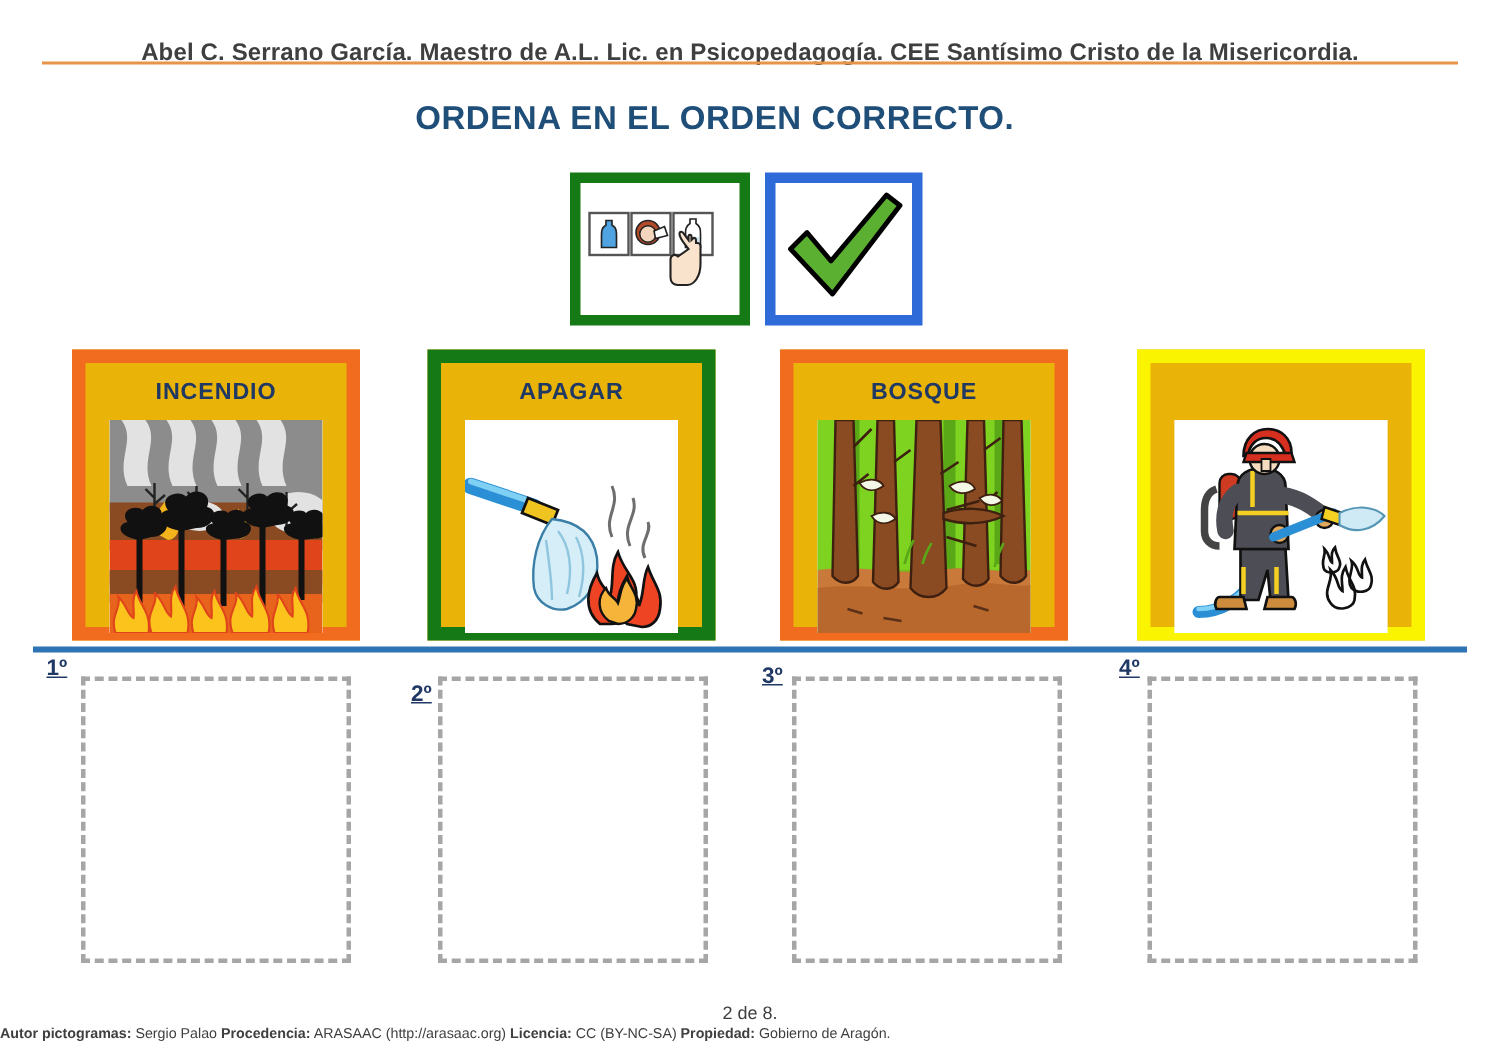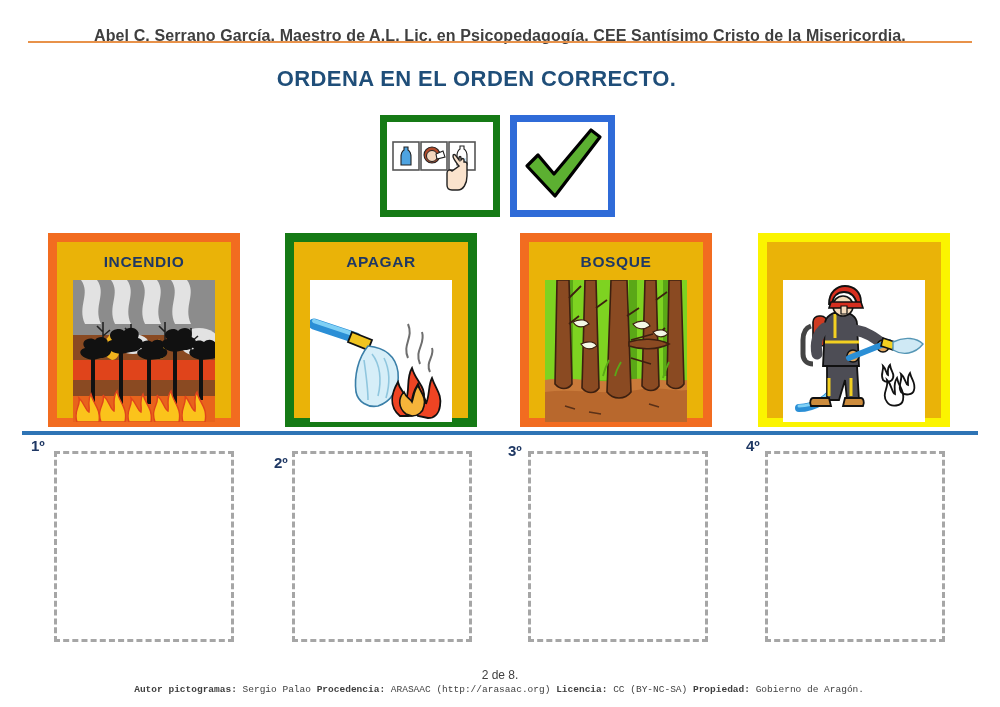--- a/index.html
+++ b/index.html
@@ -56,35 +56,35 @@
   #card-bombero{left:758px;border:9px solid #fbf400;}
 
   
   .blue-rule{
     position:absolute;top:431px;left:22px;width:956px;height:4px;
     background:#2e74b5;
   }
 
   
   .slot-ord{
-    position:absolute;font-size:15px;font-weight:bold;color:#1f3864;
+    position:absolute;font-size:15px;font-weight:bold;color:#1f3864;text-decoration:underline;
   }
   .slot-box{
     position:absolute;top:451px;width:180px;height:191px;
     border:3px dashed #a6a6a6;box-sizing:border-box;background:#ffffff;
   }
 
   
   .footer-page{
     position:absolute;top:668px;left:0;width:1000px;text-align:center;
     font-size:12px;color:#3f3f3f;
   }
   .footer-credit{
-    position:absolute;top:684px;left:0;width:864px;text-align:right;
-    font-size:9.5px;color:#3f3f3f;font-family:Liberation Mono, monospace;
+    position:absolute;top:684px;left:0;width:864px;text-align:left;
+    font-size:9.5px;color:#3f3f3f;
   }
   .footer-credit b{font-weight:bold;}
   svg{display:block;}
 </style>
 </head>
 <body>
 
 <div class="page">
 
   <div class="header-text">Abel C. Serrano García. Maestro de A.L. Lic. en Psicopedagogía. CEE Santísimo Cristo de la Misericordia.</div>

